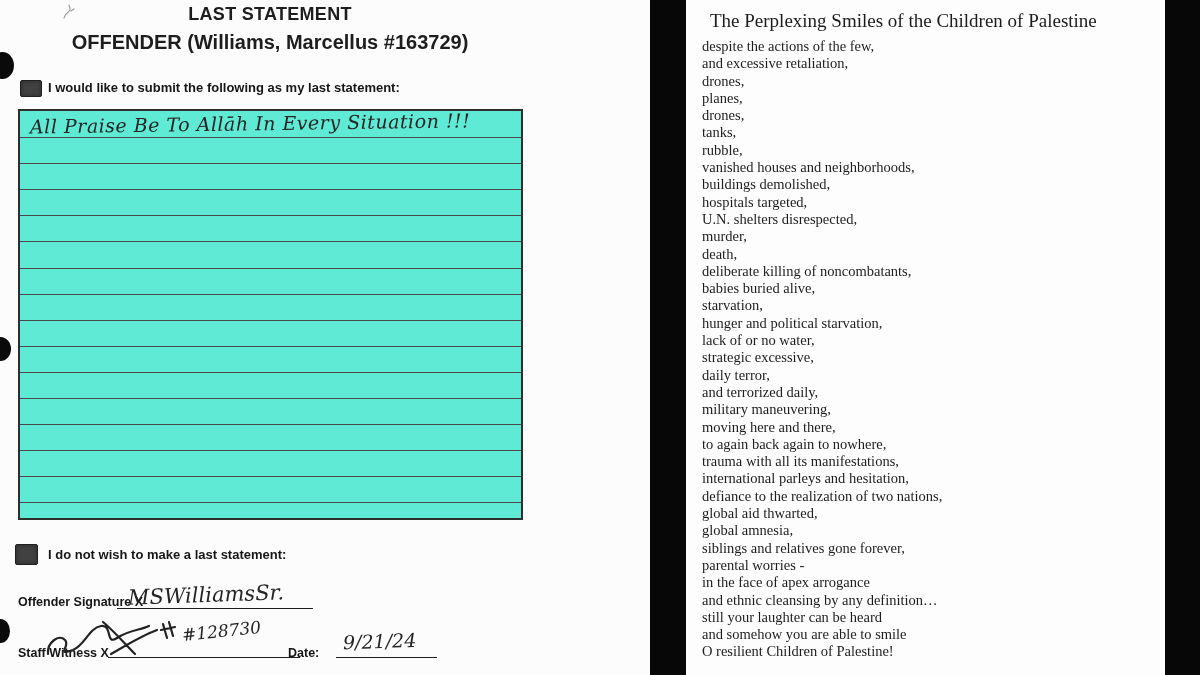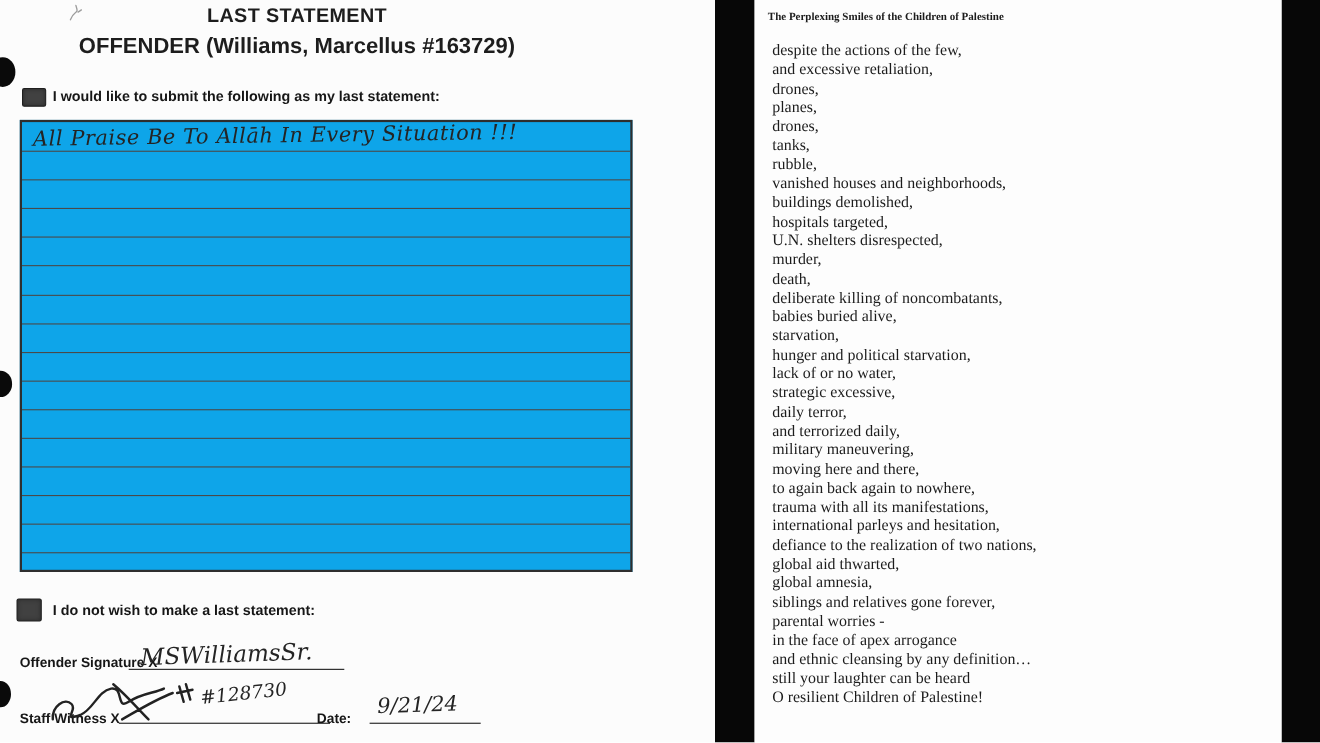--- a/index.html
+++ b/index.html
@@ -33,22 +33,22 @@
     position: absolute; background: #414141; border: 1px solid #1f1f1f; border-radius: 2px;
     box-shadow: inset 0 0 4px #2a2a2a;
   }
   .cb-submit { left: 20px; top: 80px; width: 22px; height: 17px; }
   .cb-decline { left: 15px; top: 544px; width: 23px; height: 21px; }
   .opt-label { position: absolute; font-size: 13px; font-weight: 600; color: #161616; }
   .lbl-submit { left: 48px; top: 80px; }
   .lbl-decline { left: 48px; top: 547px; }
 
   .statement-box {
-    position: absolute; left: 18px; top: 109px; width: 557px; height: 411px;
-    border: 2px solid #2e2e2e; background: #0ea5e9;
+    position: absolute; left: 18px; top: 109px; width: 505px; height: 411px;
+    border: 2px solid #2e2e2e; background: #5eead4;
   }
   .rule {
     position: absolute; left: 0; width: 100%; height: 0;
     border-bottom: 1.4px solid #4a4a4a;
   }
 
   .hw {
     font-family: "DejaVu Serif", serif; font-style: italic; color: #242424;
     white-space: nowrap;
   }
@@ -76,22 +76,22 @@
   .scan-bar { position: absolute; top: 0; height: 675px; background: #070707; }
   .bar-left  { left: 650px; width: 36px; }
   .bar-right { left: 1165px; width: 35px; }
 
   .page-right {
     position: absolute; left: 686px; top: 0; width: 479px; height: 675px;
     background: #fdfdfd; color: #1c1c1c;
     font-family: "Liberation Serif", serif;
   }
   .poem-title {
-    position: absolute; left: 12px; top: 10px; width: 450px;
-    font-size: 10px; font-weight: 700;
+    position: absolute; left: 24px; top: 10px; width: 450px;
+    font-size: 19px; font-weight: 400;
   }
   .poem-body {
     position: absolute; left: 16px; top: 38px; width: 450px;
     font-size: 14.5px; line-height: 17.3px;
   }
 </style>
 </head>
 <body>
 
 <div class="canvas">
@@ -183,17 +183,18 @@
         <div>trauma with all its manifestations,</div>
         <div>international parleys and hesitation,</div>
         <div>defiance to the realization of two nations,</div>
         <div>global aid thwarted,</div>
         <div>global amnesia,</div>
         <div>siblings and relatives gone forever,</div>
         <div>parental worries -</div>
         <div>in the face of apex arrogance</div>
         <div>and ethnic cleansing by any definition…</div>
         <div>still your laughter can be heard</div>
+        <div>and somehow you are able to smile</div>
         <div>O resilient Children of Palestine!</div>
       </div>
   </section>
 
 </div>
 
 </body></html>

